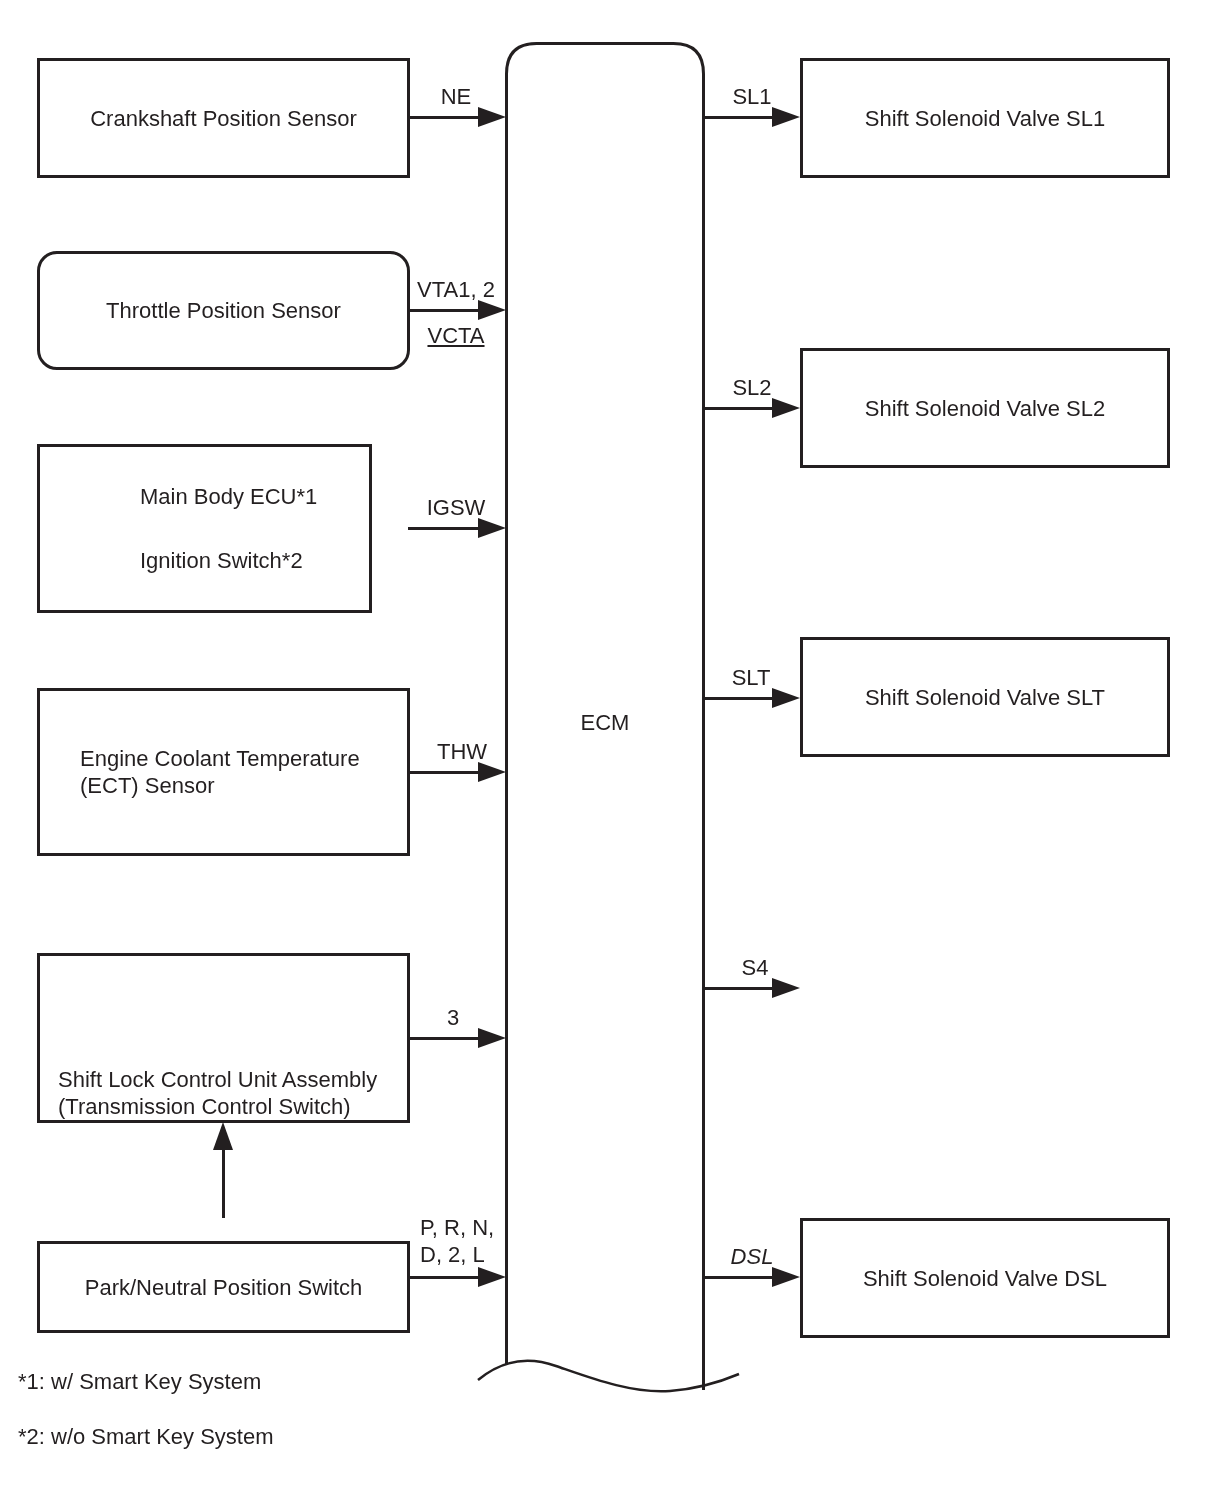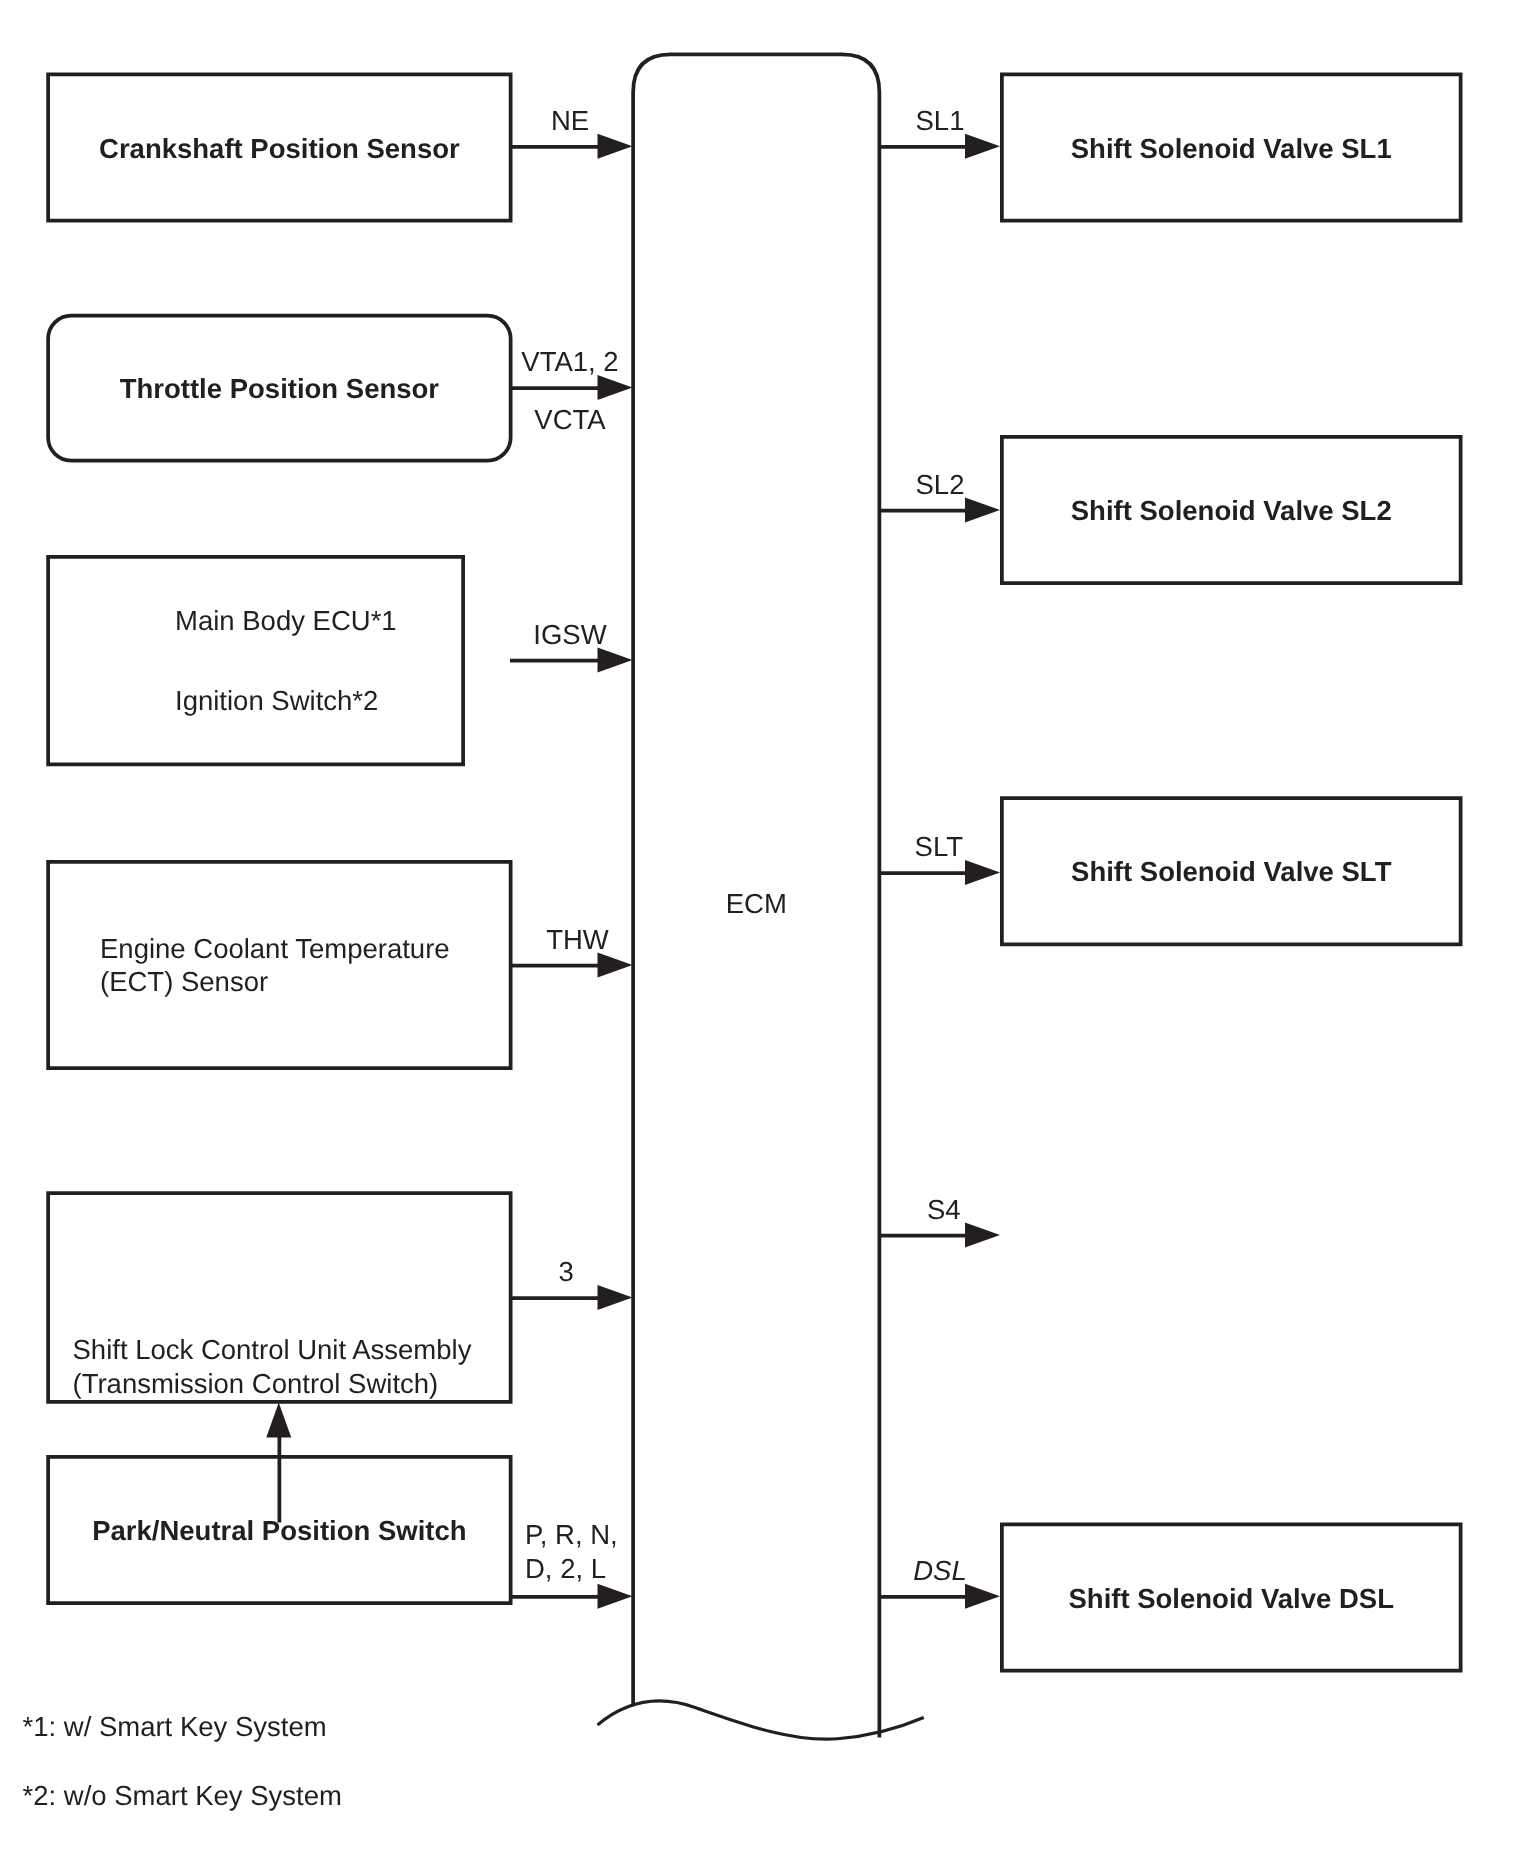--- a/index.html
+++ b/index.html
@@ -15,21 +15,21 @@
     position:absolute;
     box-sizing:border-box;
     border:3px solid #231f20;
     background:#ffffff;
     font-size:22px;
     line-height:27px;
     display:flex;
     flex-direction:column;
     justify-content:center;
   }
-  .box.center{align-items:center;text-align:center;font-weight:bold;}
+  .box.center{align-items:center;text-align:center;}
   .box.leftalign{align-items:flex-start;text-align:left;}
   .hline{position:absolute;height:3px;background:#231f20;}
   .vline{position:absolute;width:3px;background:#231f20;}
   .arrow-right{
     position:absolute;width:0;height:0;
     border-top:10px solid transparent;
     border-bottom:10px solid transparent;
     border-left:28px solid #231f20;
   }
   .arrow-up{
@@ -88,21 +88,21 @@
   <div class="box leftalign" style="left:37px;top:688px;width:373px;height:168px;padding-left:40px;">
     <div>Engine Coolant Temperature</div>
     <div>(ECT) Sensor</div>
   </div>
 
   <div class="box leftalign" style="left:37px;top:953px;width:373px;height:170px;padding-left:18px;justify-content:flex-end;">
     <div>Shift Lock Control Unit Assembly</div>
     <div>(Transmission Control Switch)</div>
   </div>
 
-  <div class="box center" style="left:37px;top:1164px;width:373px;height:120px;">
+  <div class="box center" style="left:37px;top:1241px;width:373px;height:92px;">
     <div>Park/Neutral Position Switch</div>
   </div>
 
   <div class="box center" style="left:800px;top:58px;width:370px;height:120px;">
     <div>Shift Solenoid Valve SL1</div>
   </div>
 
   <div class="box center" style="left:800px;top:348px;width:370px;height:120px;">
     <div>Shift Solenoid Valve SL2</div>
   </div>
@@ -116,21 +116,21 @@
     <div>Shift Solenoid Valve DSL</div>
   </div>
 
   <div class="hline" style="left:408px;top:116px;width:72px;"></div>
   <div class="arrow-right" style="left:478px;top:107px;"></div>
   <div class="sig c" style="left:456px;top:83px;">NE</div>
 
   <div class="hline" style="left:408px;top:309px;width:72px;"></div>
   <div class="arrow-right" style="left:478px;top:300px;"></div>
   <div class="sig c" style="left:456px;top:276px;">VTA1, 2</div>
-  <div class="sig c" style="left:456px;top:322px;">VCTA</div>
+  <div class="sig c" style="left:456px;top:322px;text-decoration:underline;">VCTA</div>
 
   <div class="hline" style="left:408px;top:527px;width:72px;"></div>
   <div class="arrow-right" style="left:478px;top:518px;"></div>
   <div class="sig c" style="left:456px;top:494px;">IGSW</div>
 
   <div class="hline" style="left:408px;top:771px;width:72px;"></div>
   <div class="arrow-right" style="left:478px;top:762px;"></div>
   <div class="sig c" style="left:462px;top:738px;">THW</div>
 
   <div class="hline" style="left:408px;top:1037px;width:72px;"></div>

